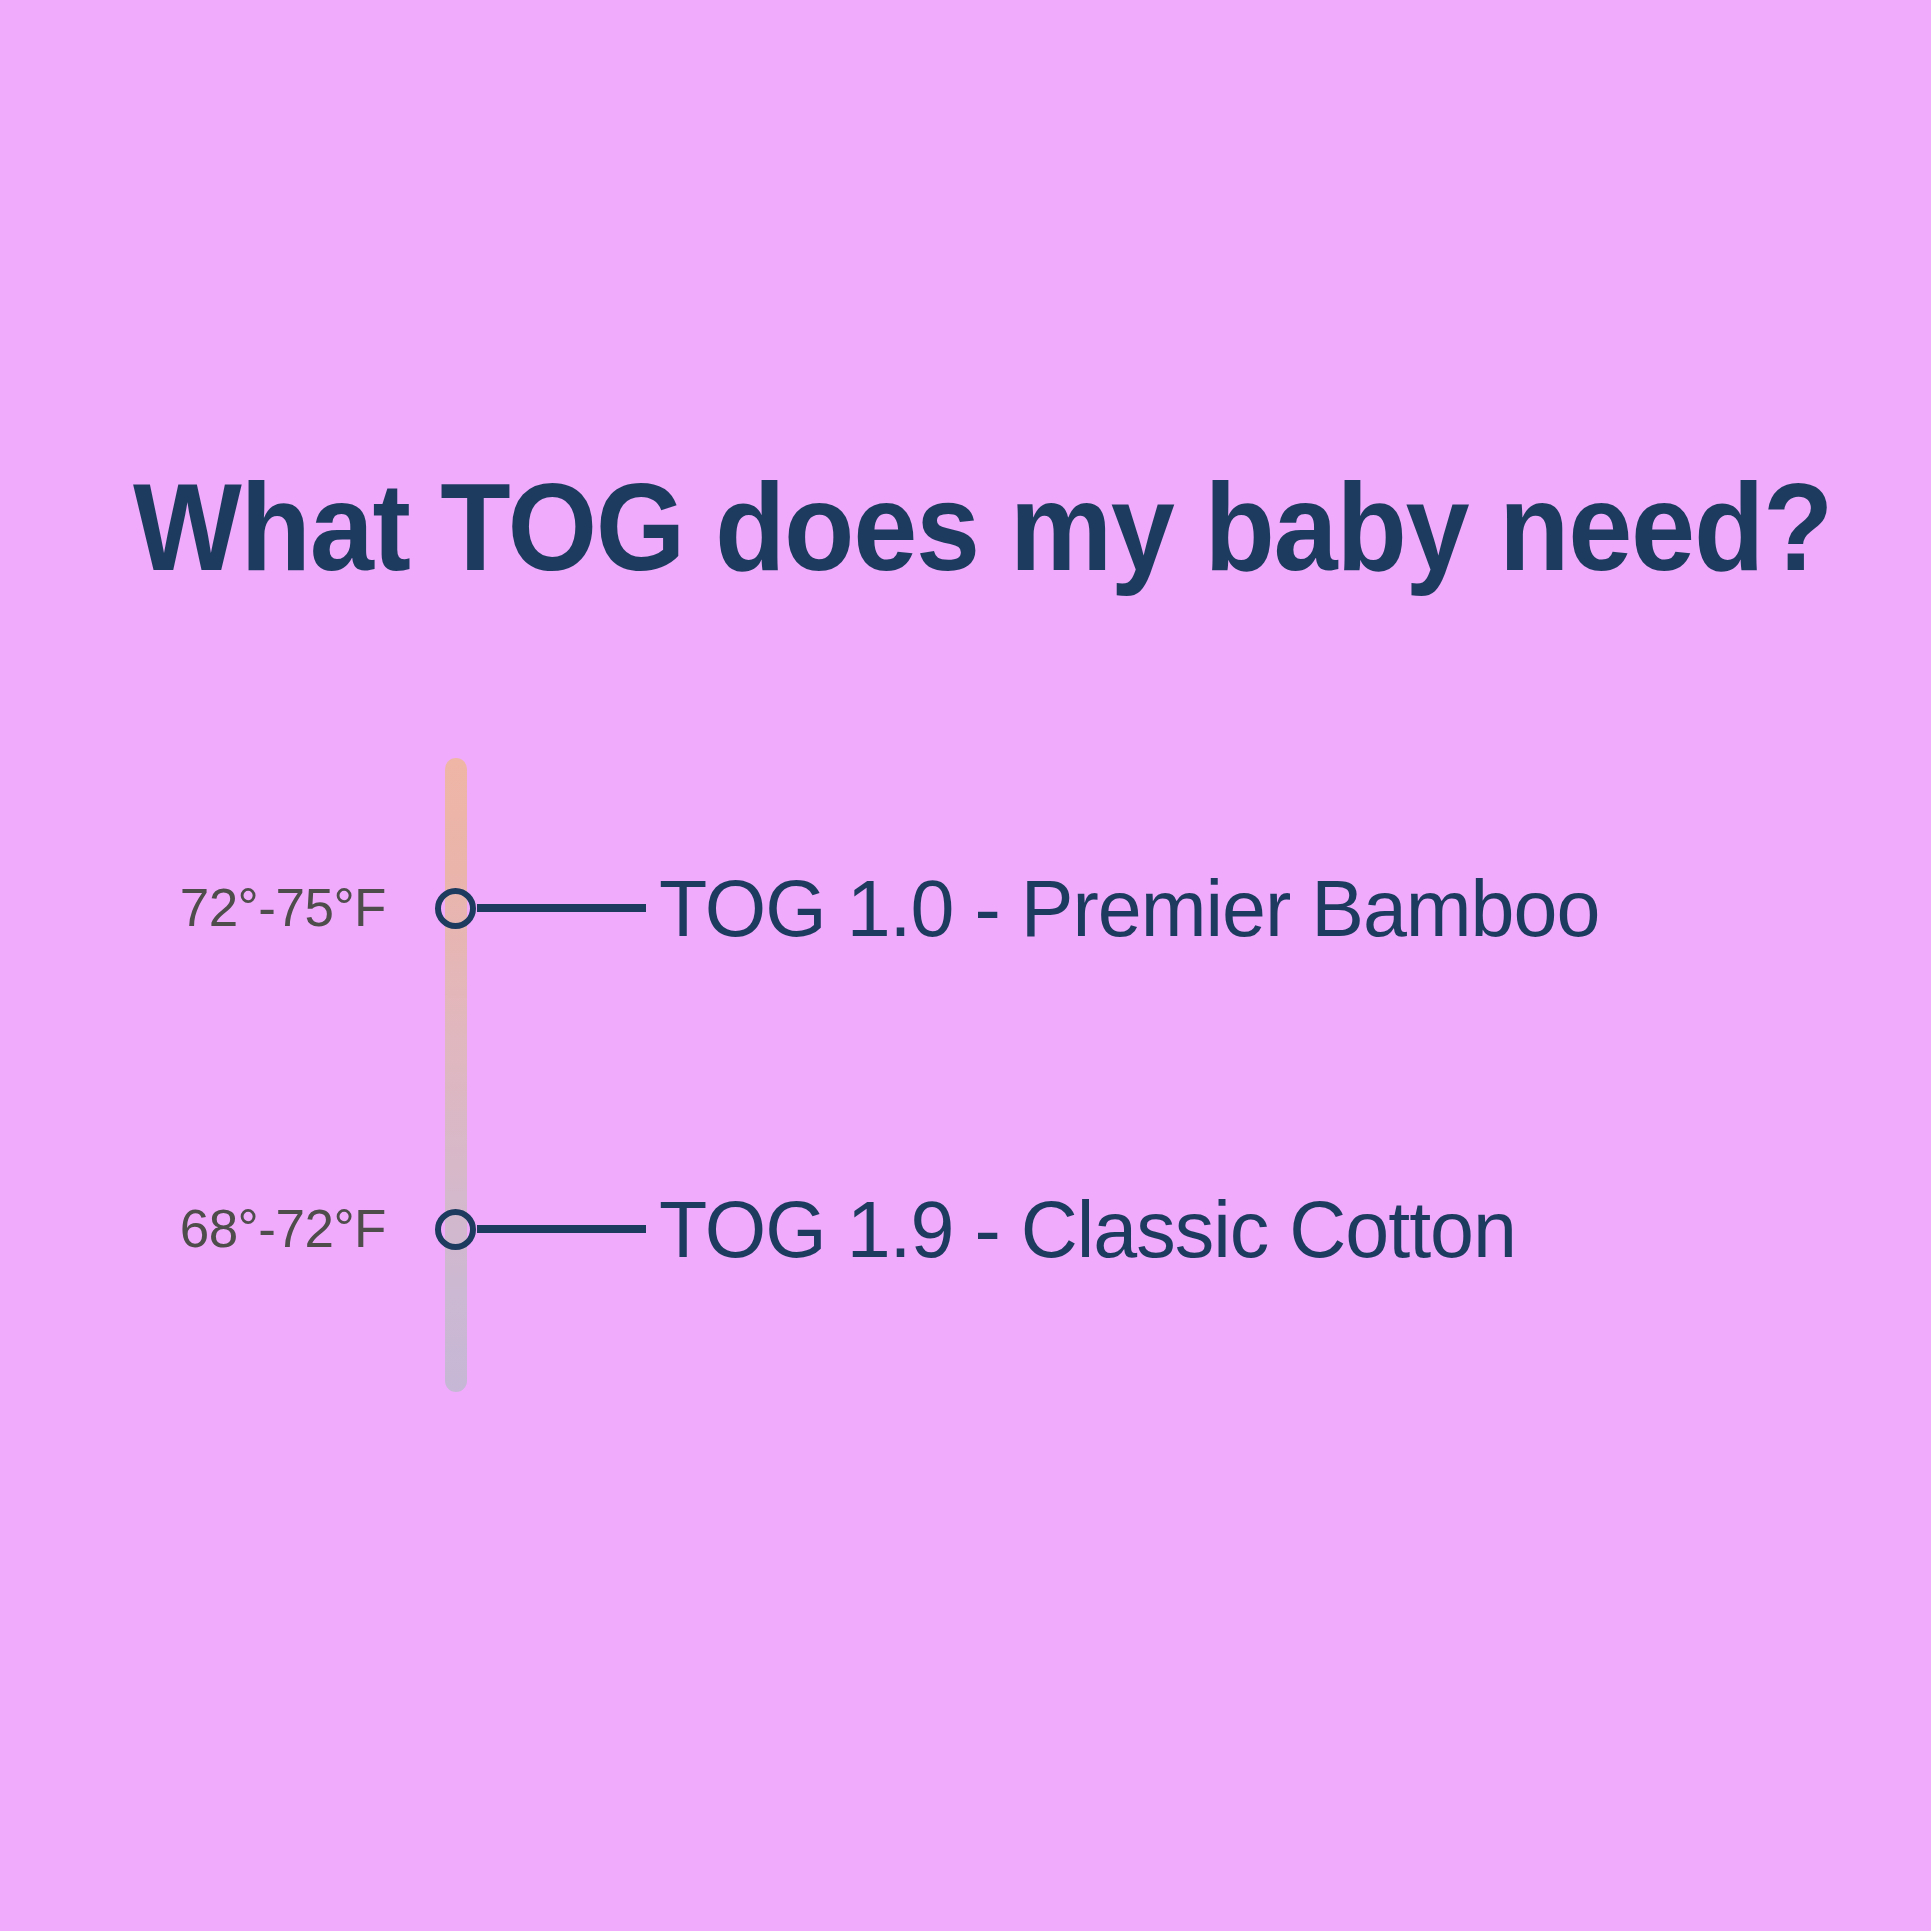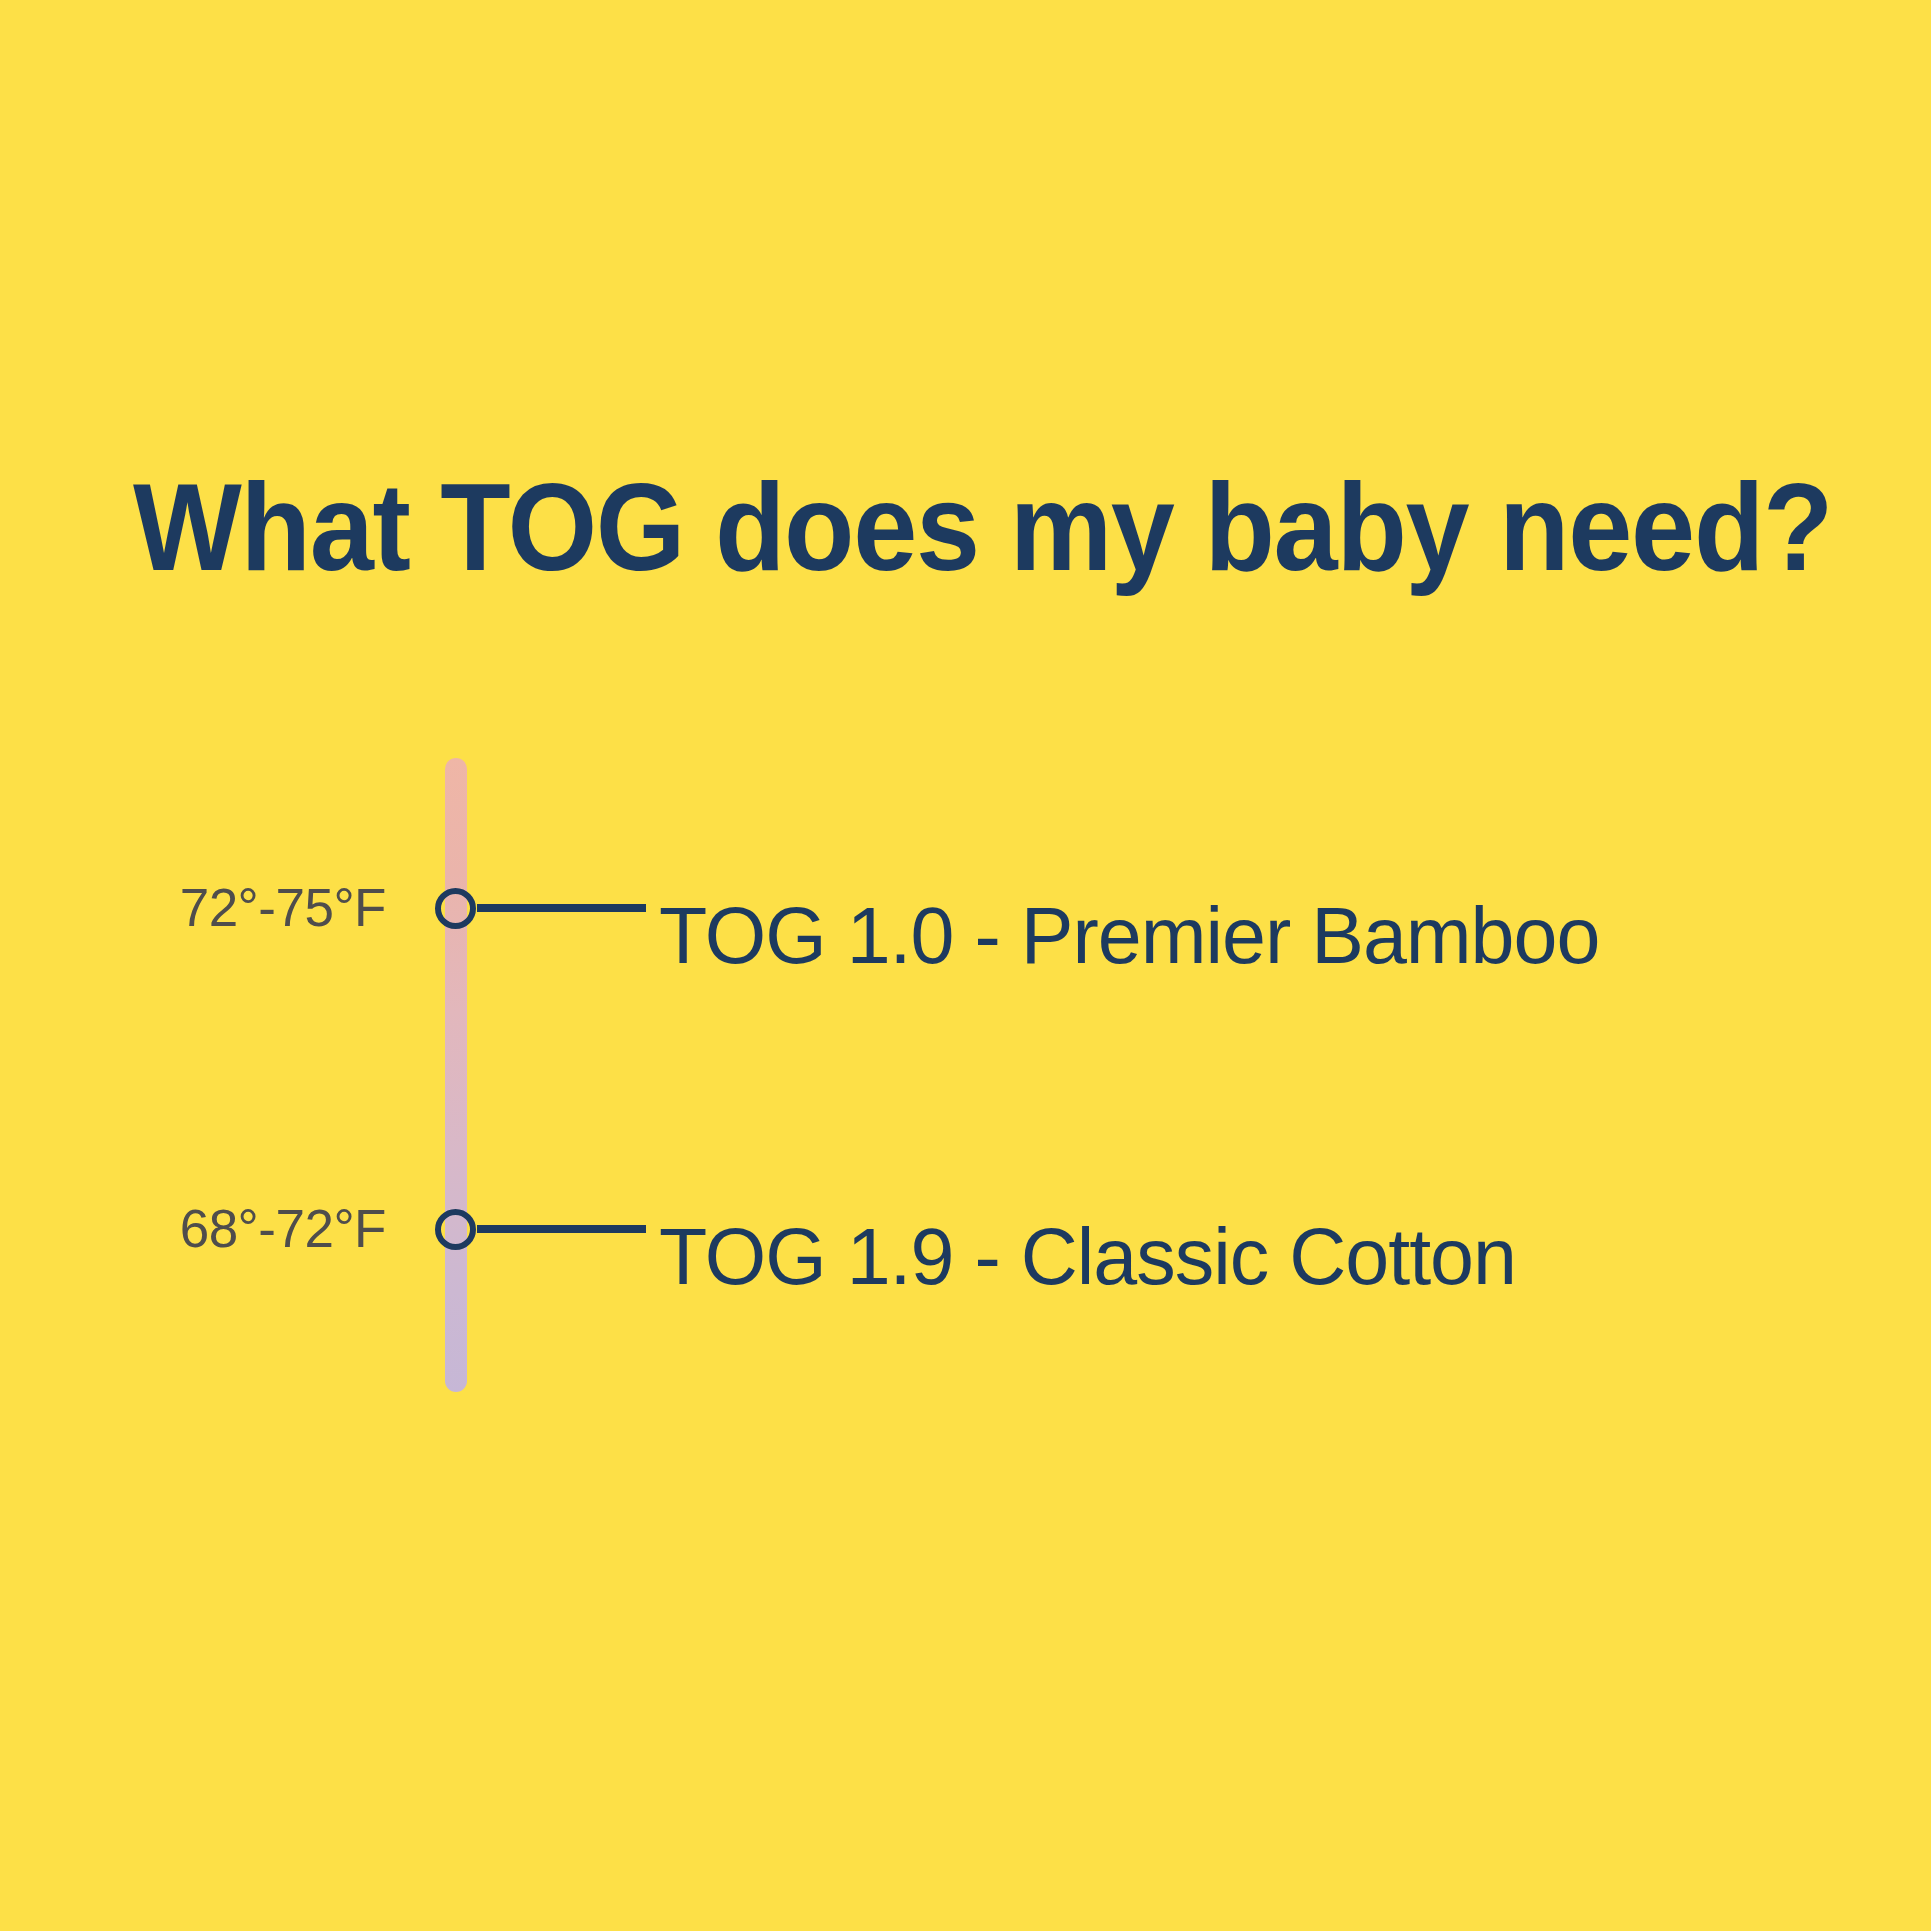--- a/index.html
+++ b/index.html
@@ -12,21 +12,21 @@
     height: 1931px;
     background: #faf4f2;
     font-family: "Liberation Sans", "DejaVu Sans", sans-serif;
     overflow: hidden;
   }
 
   .infographic {
     position: relative;
     width: 1931px;
     height: 1931px;
-    background: #fde047;
+    background: #f0abfc;
   }
 
   
   .title {
     position: absolute;
     left: 133px;
     top: 465px;
     width: 1699px;
     font-family: "Liberation Sans Narrow", "Liberation Sans", "DejaVu Sans Condensed", sans-serif;
     font-size: 124px;
@@ -110,21 +110,20 @@
     position: absolute;
     left: 659px;
     top: -43px;
     font-family: "Liberation Sans", "DejaVu Sans", sans-serif;
     font-size: 79px;
     font-weight: 400;
     color: #1d3a5f;
     letter-spacing: -1px;
     white-space: nowrap;
     line-height: 87px;
-    margin-top: 27px;
   }
 </style>
 </head>
 <body>
 
 <div class="infographic">
 
   <div class="title">What TOG does my baby need?</div>
 
   <div class="scale-bar"></div>

